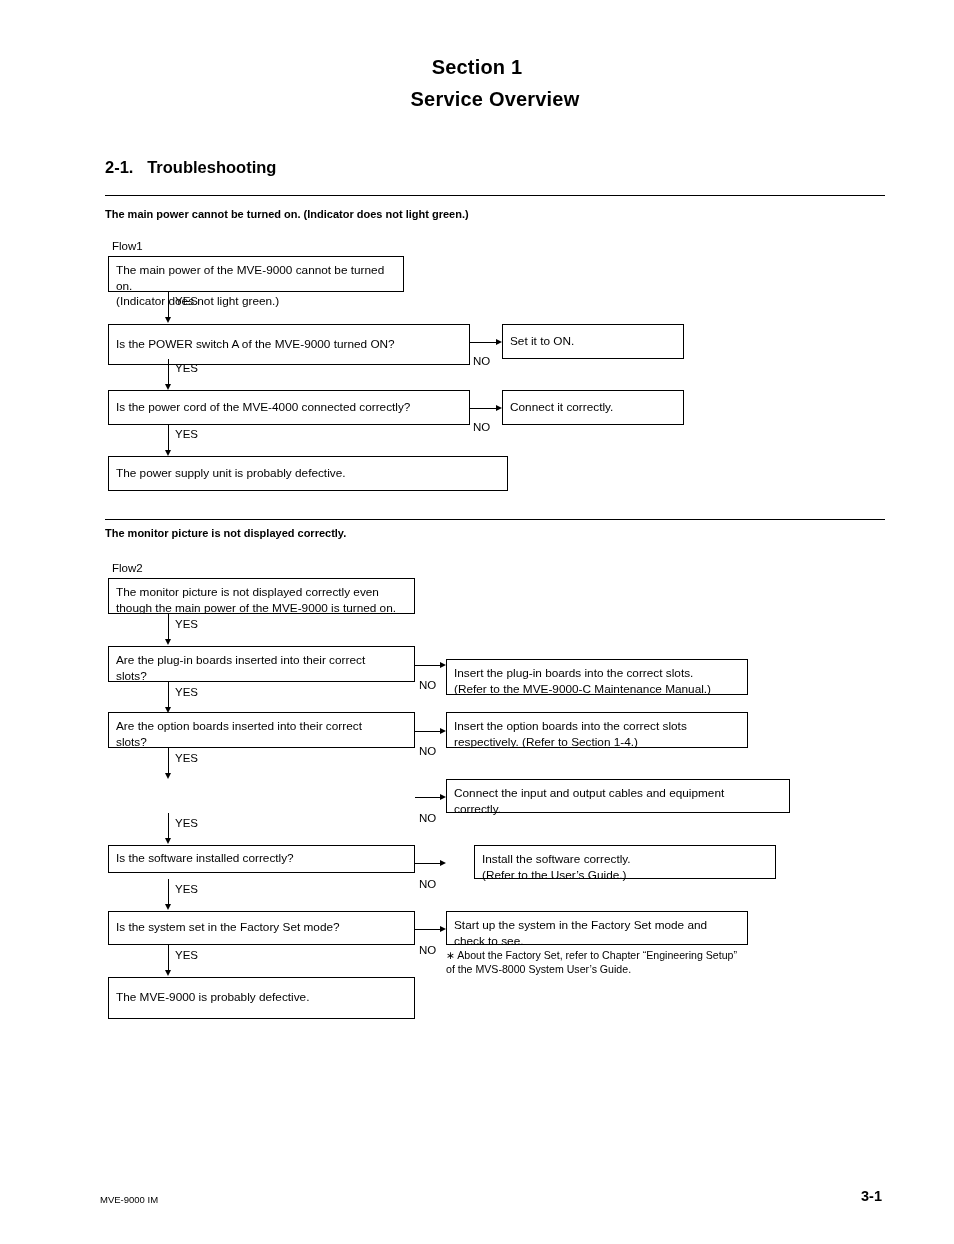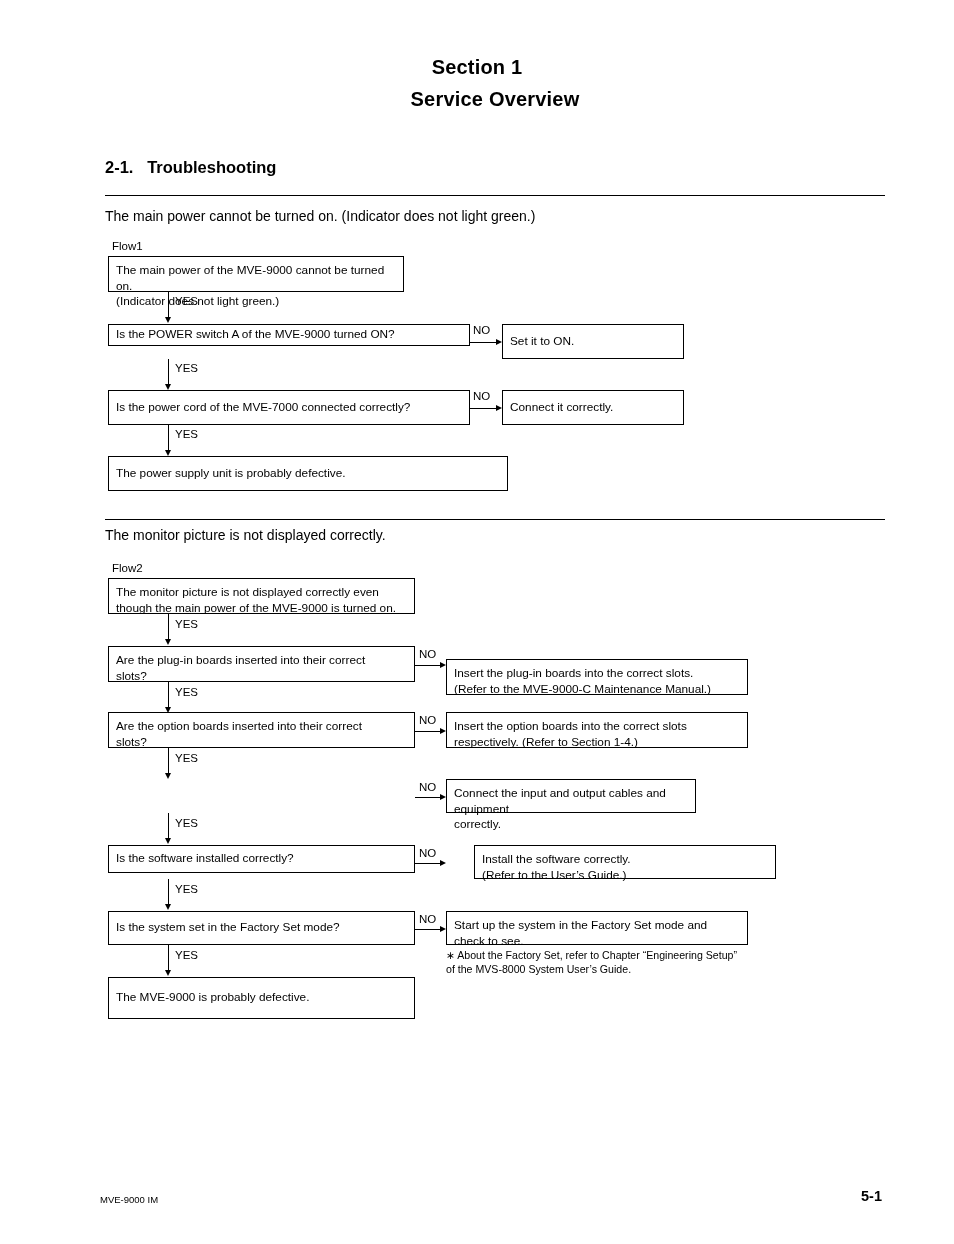--- a/index.html
+++ b/index.html
@@ -45,22 +45,22 @@
     width: 780px;
     height: 0;
     border-top: 1.4px solid #000;
   }
   #rule-1 { top: 195px; }
   #rule-2 { top: 519px; }
 
   .subhead {
     position: absolute;
     left: 105px;
-    font-weight: normal;
-    font-size: 14px;
+    font-weight: bold;
+    font-size: 11px;
   }
   #subhead-1 { top: 208px; }
   #subhead-2 { top: 527px; }
 
   .flow-label {
     position: absolute;
     font-size: 11.5px;
   }
   #flow1-label { left: 112px; top: 240px; }
   #flow2-label { left: 112px; top: 562px; }
@@ -104,20 +104,21 @@
     border-bottom: 3.6px solid transparent;
     border-left: 6px solid #000;
   }
   .yes-label {
     position: absolute;
     font-size: 11.5px;
   }
   .no-label {
     position: absolute;
     font-size: 11.5px;
+    margin-top: 31px;
   }
 
   
   .footnote {
     position: absolute;
     left: 446px;
     top: 948px;
     font-size: 10.6px;
     line-height: 14px;
     white-space: pre-line;
@@ -152,31 +153,31 @@
   <div class="subhead" id="subhead-1">The main power cannot be turned on. (Indicator does not light green.)</div>
   <div class="flow-label" id="flow1-label">Flow1</div>
 
   <div class="fbox tall" style="left:108px; top:256px; width:296px; height:36px;">The main power of the MVE-9000 cannot be turned on.
 (Indicator does not light green.)</div>
 
   <div class="vline" style="left:168px; top:292px; height:25px;"></div>
   <div class="arrow-down" style="left:164.5px; top:317px;"></div>
   <div class="yes-label" style="left:175px; top:295px;">YES</div>
 
-  <div class="fbox single" style="left:108px; top:324px; width:362px; height:22px;">Is the POWER switch A of the MVE-9000 turned ON?</div>
+  <div class="fbox single" style="left:108px; top:324px; width:362px; height:41px;">Is the POWER switch A of the MVE-9000 turned ON?</div>
   <div class="no-label" style="left:473px; top:324px;">NO</div>
   <div class="hline" style="left:470px; top:342px; width:26px;"></div>
   <div class="arrow-right" style="left:496px; top:338.5px;"></div>
   <div class="fbox single" style="left:502px; top:324px; width:182px; height:35px;">Set it to ON.</div>
 
   <div class="vline" style="left:168px; top:359px; height:25px;"></div>
   <div class="arrow-down" style="left:164.5px; top:384px;"></div>
   <div class="yes-label" style="left:175px; top:362px;">YES</div>
 
-  <div class="fbox single" style="left:108px; top:390px; width:362px; height:35px;">Is the power cord of the MVE-7000 connected correctly?</div>
+  <div class="fbox single" style="left:108px; top:390px; width:362px; height:35px;">Is the power cord of the MVE-4000 connected correctly?</div>
   <div class="no-label" style="left:473px; top:390px;">NO</div>
   <div class="hline" style="left:470px; top:408px; width:26px;"></div>
   <div class="arrow-right" style="left:496px; top:404.5px;"></div>
   <div class="fbox single" style="left:502px; top:390px; width:182px; height:35px;">Connect it correctly.</div>
 
   <div class="vline" style="left:168px; top:425px; height:25px;"></div>
   <div class="arrow-down" style="left:164.5px; top:450px;"></div>
   <div class="yes-label" style="left:175px; top:428px;">YES</div>
 
   <div class="fbox single" style="left:108px; top:456px; width:400px; height:35px;">The power supply unit is probably defective.</div>
@@ -211,21 +212,21 @@
   <div class="fbox tall" style="left:446px; top:712px; width:302px; height:36px;">Insert the option boards into the correct slots
 respectively. (Refer to Section 1-4.)</div>
 
   <div class="vline" style="left:168px; top:748px; height:25px;"></div>
   <div class="arrow-down" style="left:164.5px; top:773px;"></div>
   <div class="yes-label" style="left:175px; top:752px;">YES</div>
 
   <div class="no-label" style="left:419px; top:781px;">NO</div>
   <div class="hline" style="left:415px; top:797px; width:25px;"></div>
   <div class="arrow-right" style="left:440px; top:793.5px;"></div>
-  <div class="fbox tall" style="left:446px; top:779px; width:250px; height:34px;">Connect the input and output cables and equipment
+  <div class="fbox tall" style="left:446px; top:779px; width:344px; height:34px;">Connect the input and output cables and equipment
 correctly.</div>
 
   <div class="vline" style="left:168px; top:813px; height:25px;"></div>
   <div class="arrow-down" style="left:164.5px; top:838px;"></div>
   <div class="yes-label" style="left:175px; top:817px;">YES</div>
 
   <div class="fbox single" style="left:108px; top:845px; width:307px; height:28px;">Is the software installed correctly?</div>
   <div class="no-label" style="left:419px; top:847px;">NO</div>
   <div class="hline" style="left:415px; top:863px; width:25px;"></div>
   <div class="arrow-right" style="left:440px; top:859.5px;"></div>
@@ -246,15 +247,15 @@
   <div class="footnote">∗ About the Factory Set, refer to Chapter “Engineering Setup”
    of the MVS-8000 System User’s Guide.</div>
 
   <div class="vline" style="left:168px; top:945px; height:25px;"></div>
   <div class="arrow-down" style="left:164.5px; top:970px;"></div>
   <div class="yes-label" style="left:175px; top:949px;">YES</div>
 
   <div class="fbox single" style="left:108px; top:977px; width:307px; height:42px;">The MVE-9000 is probably defective.</div>
 
   <div class="footer-left">MVE-9000 IM</div>
-  <div class="footer-right">5-1</div>
+  <div class="footer-right">3-1</div>
 
 </div>
 
 </body></html>

